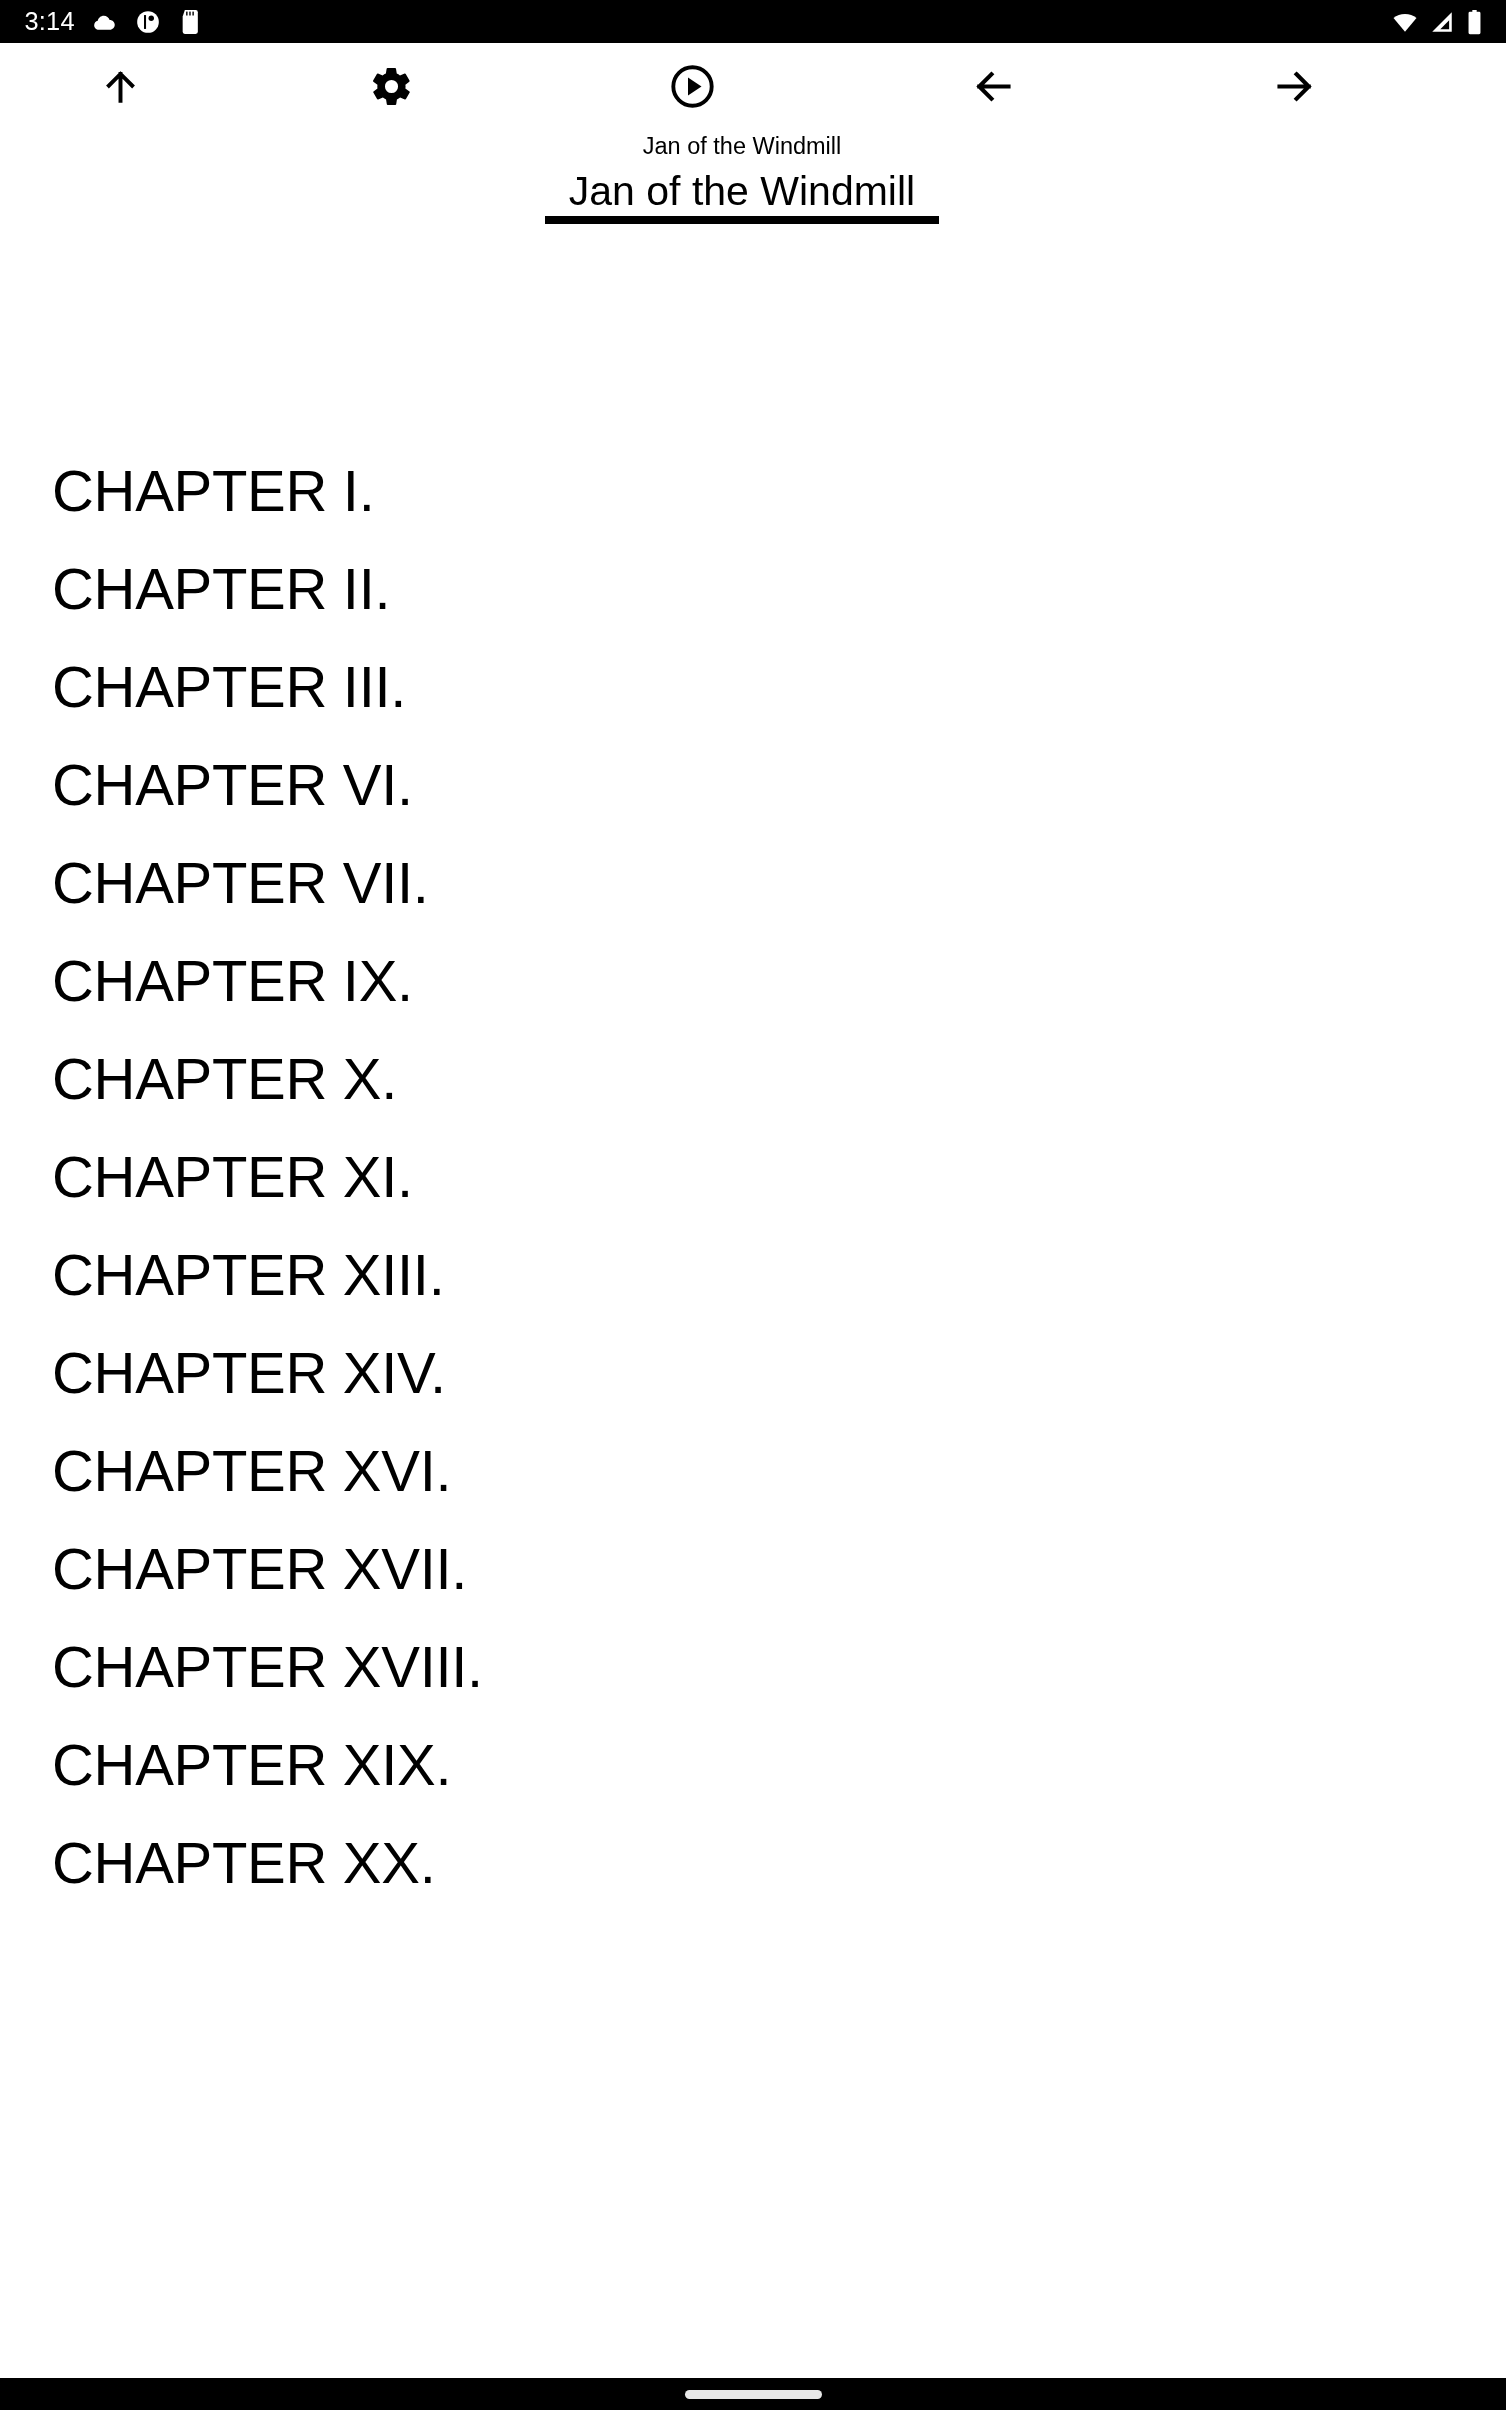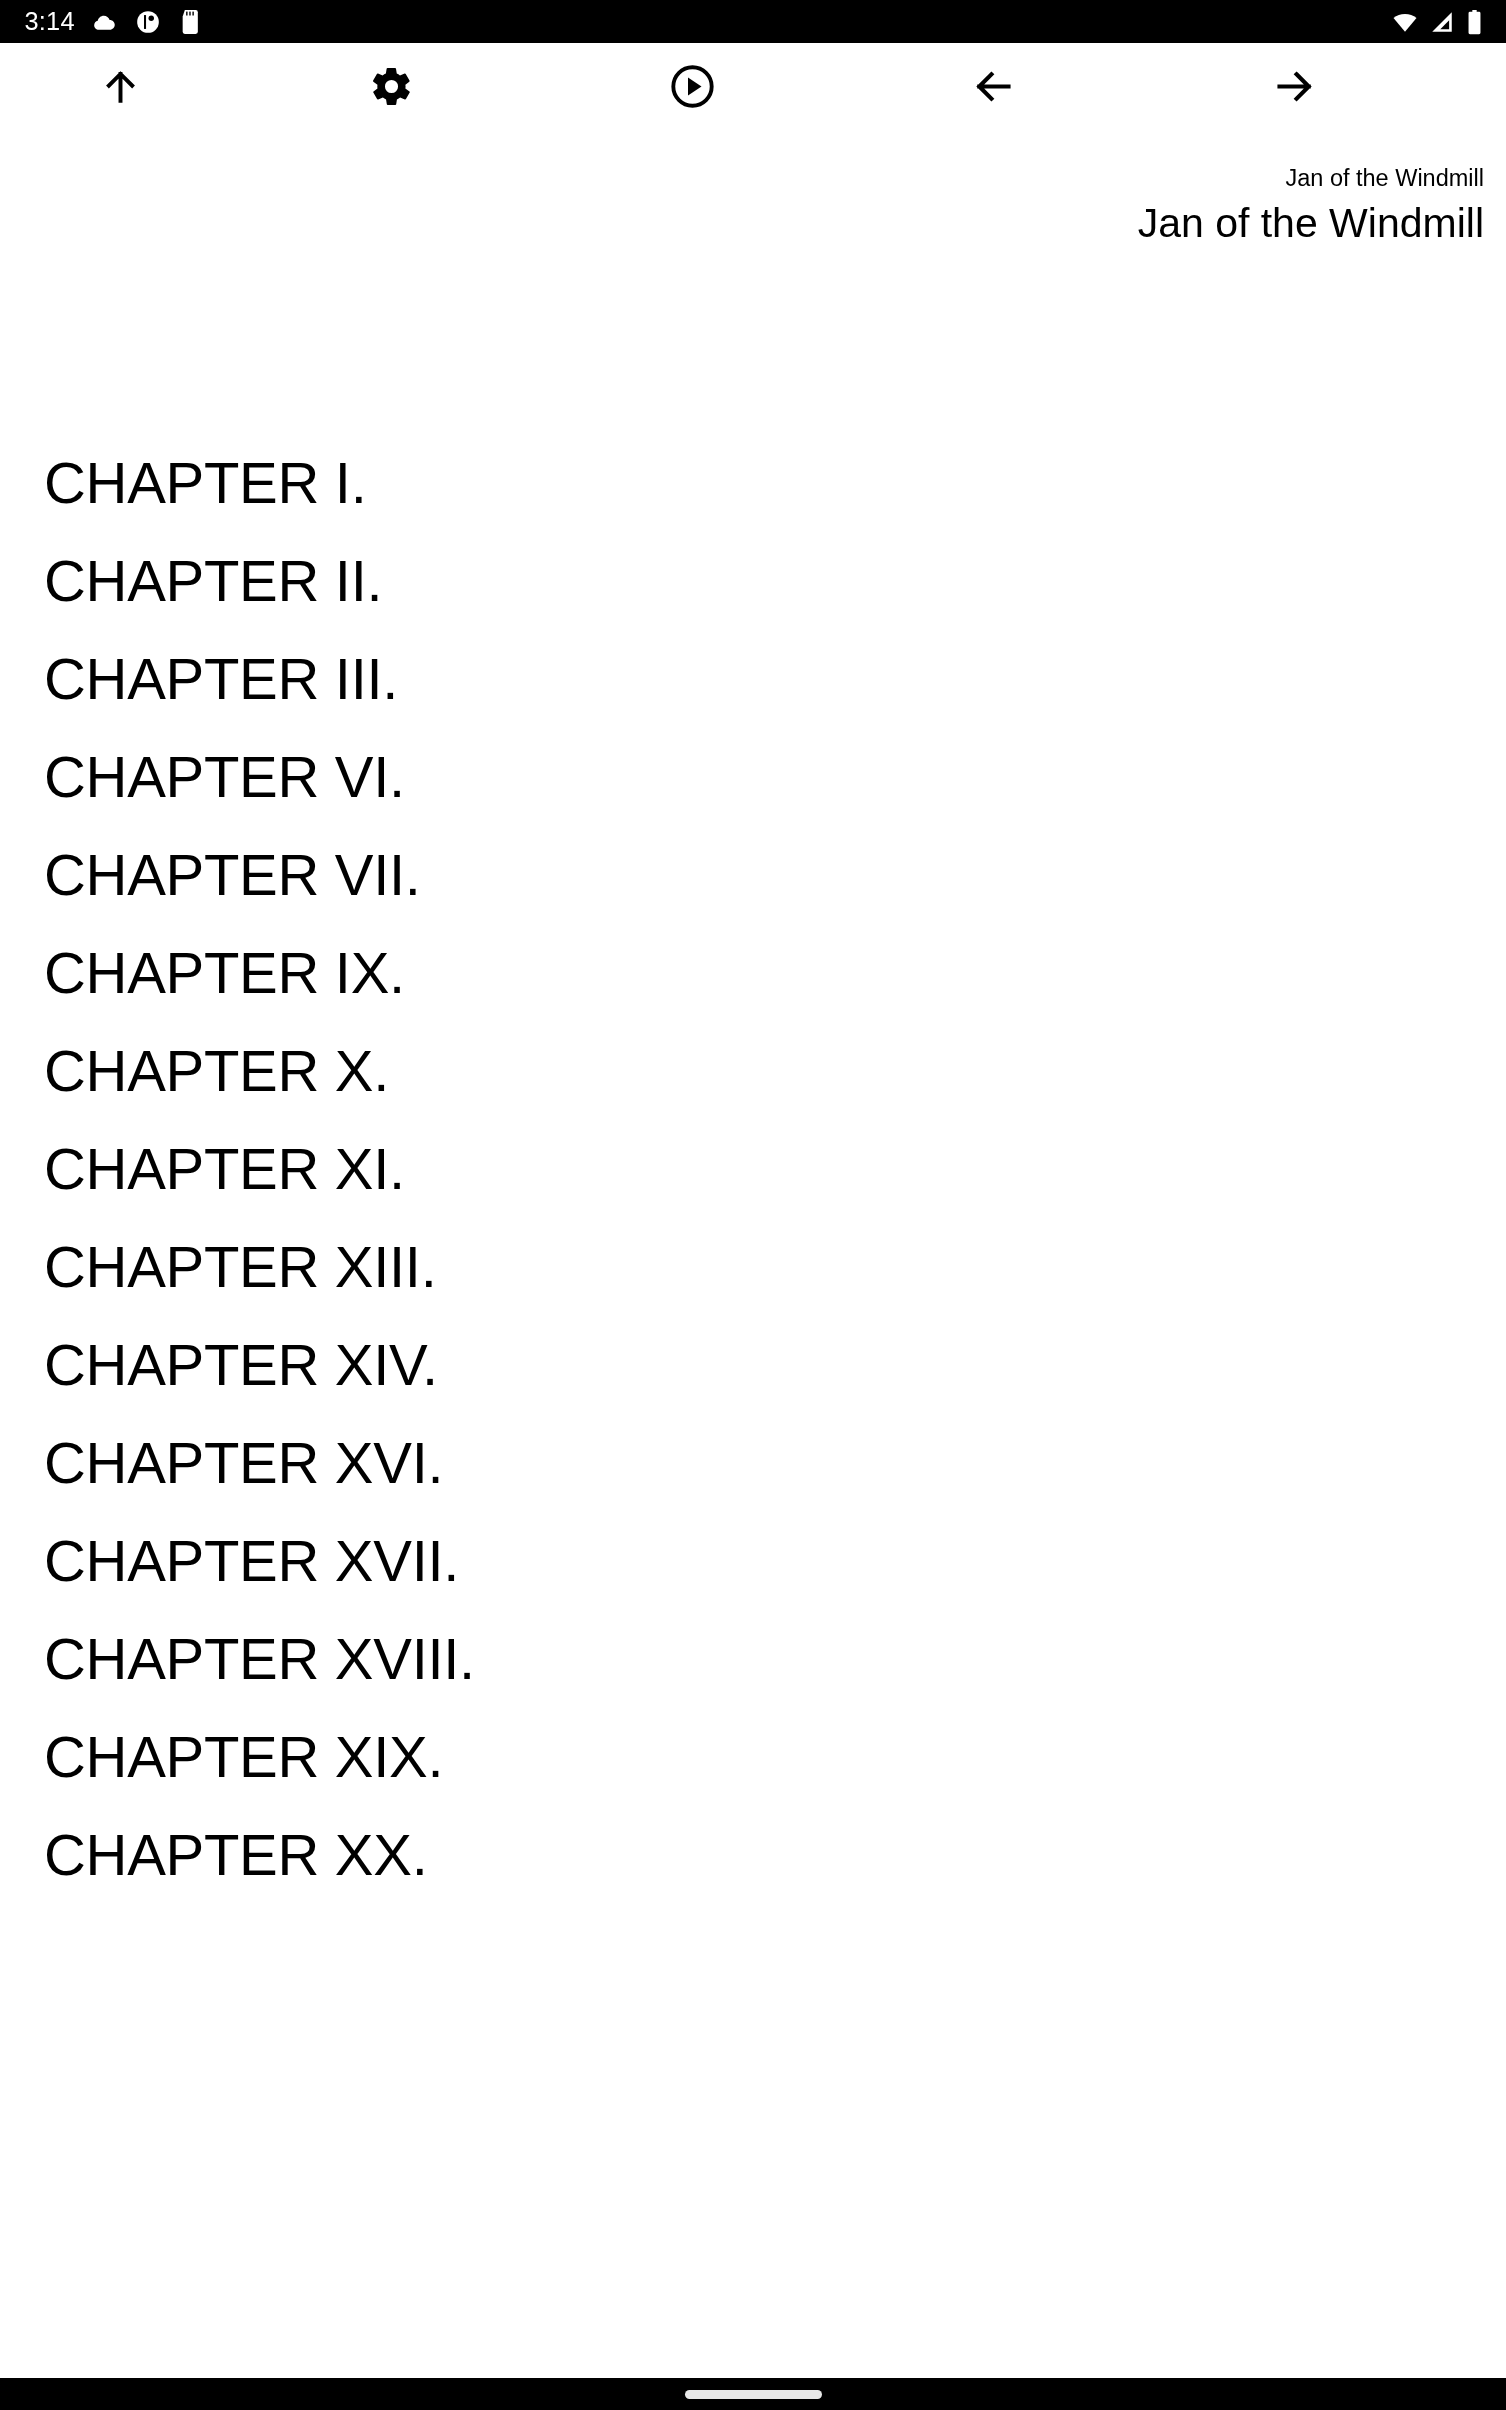--- a/index.html
+++ b/index.html
@@ -45,23 +45,22 @@
   #tb-up      { width:241px; }
   #tb-gear    { width:301px; }
   #tb-play    { width:301px; }
   #tb-prev    { width:301px; }
   #tb-next    { width:301px; }
 
   
   #book-header{
     position:absolute; top:132px; left:0;
     width:1484px;
-    text-align:right;
-    overflow:hidden;
-    margin-top:32px;
+    text-align:center;
+    overflow:hidden;
   }
   #book-subtitle{
     font-size:23.5px;
     line-height:28px;
     color:#000;
     font-family:"Liberation Sans", sans-serif;
   }
   #book-title-wrap{
     height:55px;
     overflow:hidden;
@@ -87,21 +86,21 @@
     position:absolute;
     top:237px; left:0;
     width:1507px;
     height:2140px;
     overflow:hidden;
     background:#fff;
   }
   #chapter-list{
     list-style:none;
     padding:0 0 0 40px;
-    margin:4px;
+    margin:12px;
     padding-top:193px;
   }
   .chapter-item{
     font-size:58px;
     line-height:98px;
     color:#000;
     white-space:nowrap;
     font-family:"Liberation Sans", sans-serif;
     letter-spacing:-0.3px;
   }

